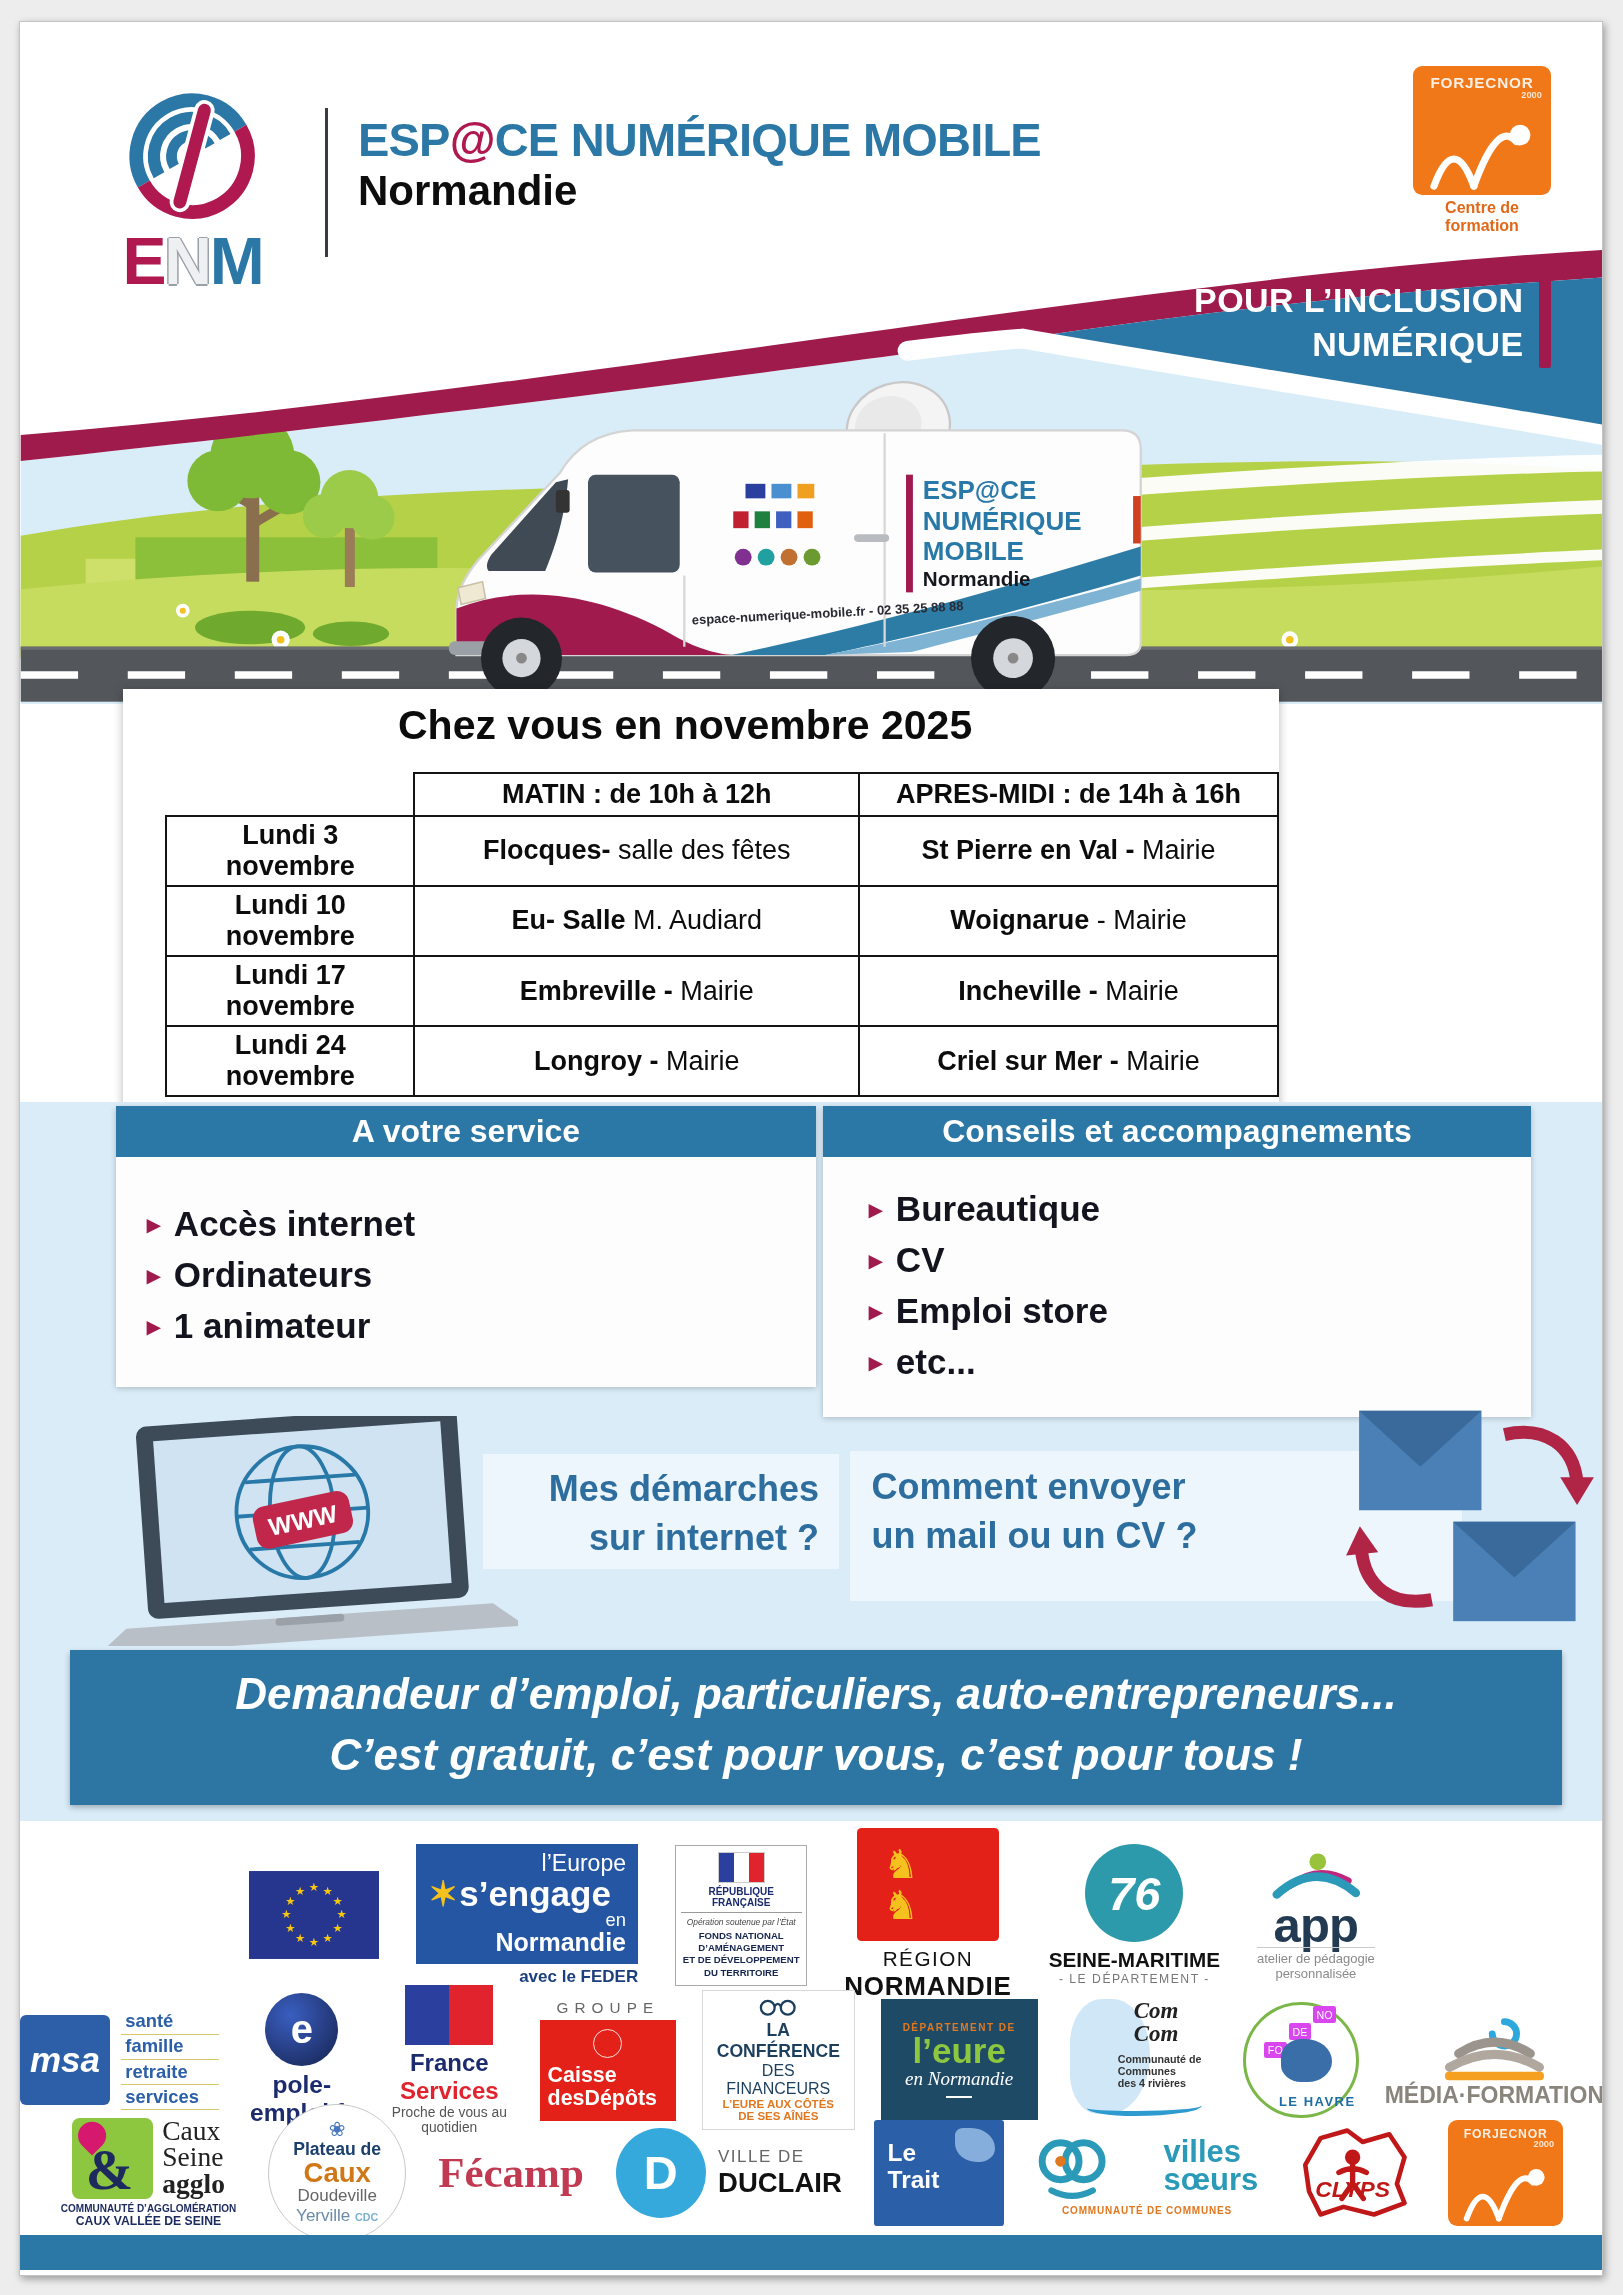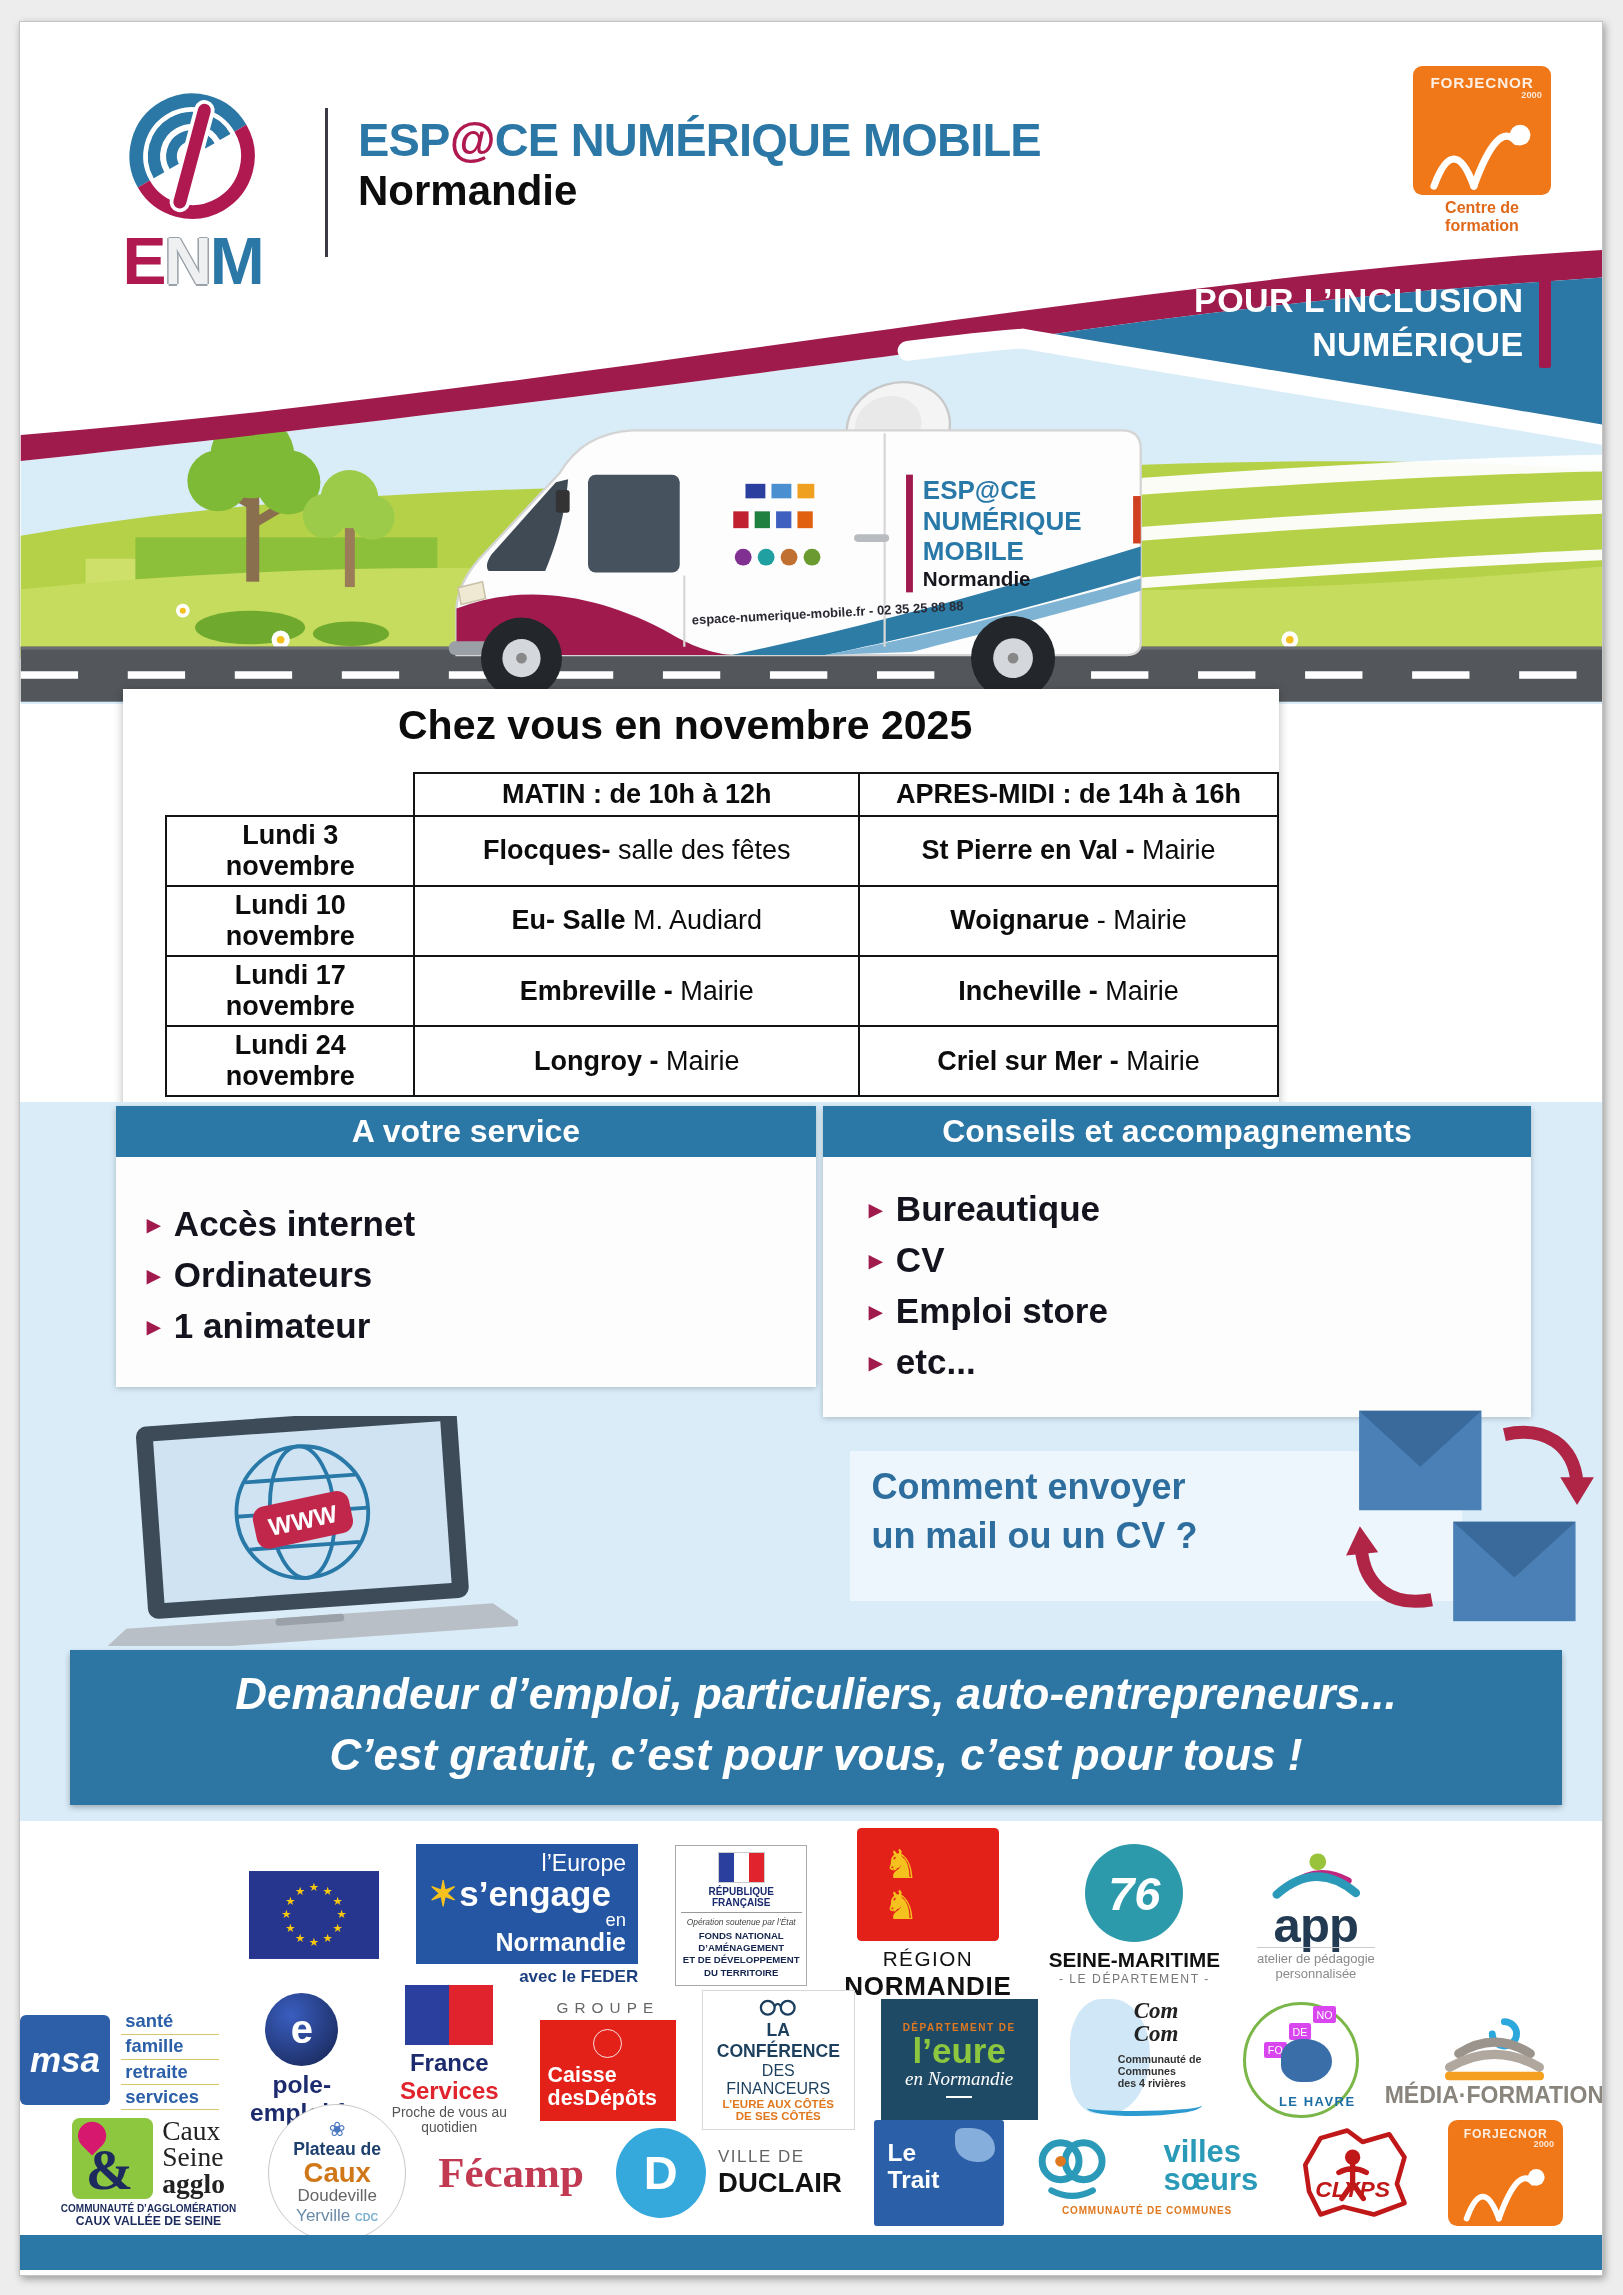--- a/index.html
+++ b/index.html
@@ -446,20 +446,24 @@
       </g>
       <g transform="rotate(-8 300 136)">
         <rect x="236" y="108" width="128" height="56" rx="16" fill="#c0274a"></rect>
         <text x="300" y="148" font-size="32" font-weight="bold" fill="#fff" text-anchor="middle">WWW</text>
       </g>
       <path d="M60 262 L540 262 L580 294 L20 294 Z" fill="#b9bfc6"></path>
       <rect x="255" y="262" width="90" height="10" rx="5" fill="#9aa1a8"></rect>
     </g>
   </svg>
 
+  <div class="abs q q1">
+    <div>Mes démarches</div>
+    <div>sur internet ?</div>
+  </div>
 
   <div class="abs q q2">
     <div>Comment envoyer</div>
     <div>un mail ou un CV ?</div>
   </div>
 
   <svg class="abs envelopes" width="306" height="218" viewBox="0 0 400 285">
     <g>
       <rect x="55" y="5" width="160" height="130" fill="#4a80b5"></rect>
       <path d="M55 5 L135 78 L215 5 Z" fill="#3a699b"></path>
@@ -594,21 +598,21 @@
       <div class="lg">
         <div class="conf-box">
           <svg width="49" height="20" viewBox="0 0 64 26">
             <circle cx="18" cy="14" r="9" fill="none" stroke="#1c3f5e" stroke-width="3"></circle>
             <circle cx="44" cy="14" r="9" fill="none" stroke="#1c3f5e" stroke-width="3"></circle>
             <path d="M27 12 Q31 6 35 12" stroke="#1c3f5e" stroke-width="3" fill="none"></path>
           </svg>
           <div class="conf-l1">LA CONFÉRENCE</div>
           <div class="conf-l2">DES FINANCEURS</div>
           <div class="conf-l3">L’EURE AUX CÔTÉS</div>
-          <div class="conf-l4">DE SES CÔTÉS</div>
+          <div class="conf-l4">DE SES AÎNÉS</div>
         </div>
       </div>
 
       <div class="lg">
         <div class="eure-box">
           <div class="eure-l1">DÉPARTEMENT DE</div>
           <div class="eure-l2">l’eure</div>
           <div class="eure-l3">en Normandie</div>
           <div class="eure-dash"></div>
         </div>

